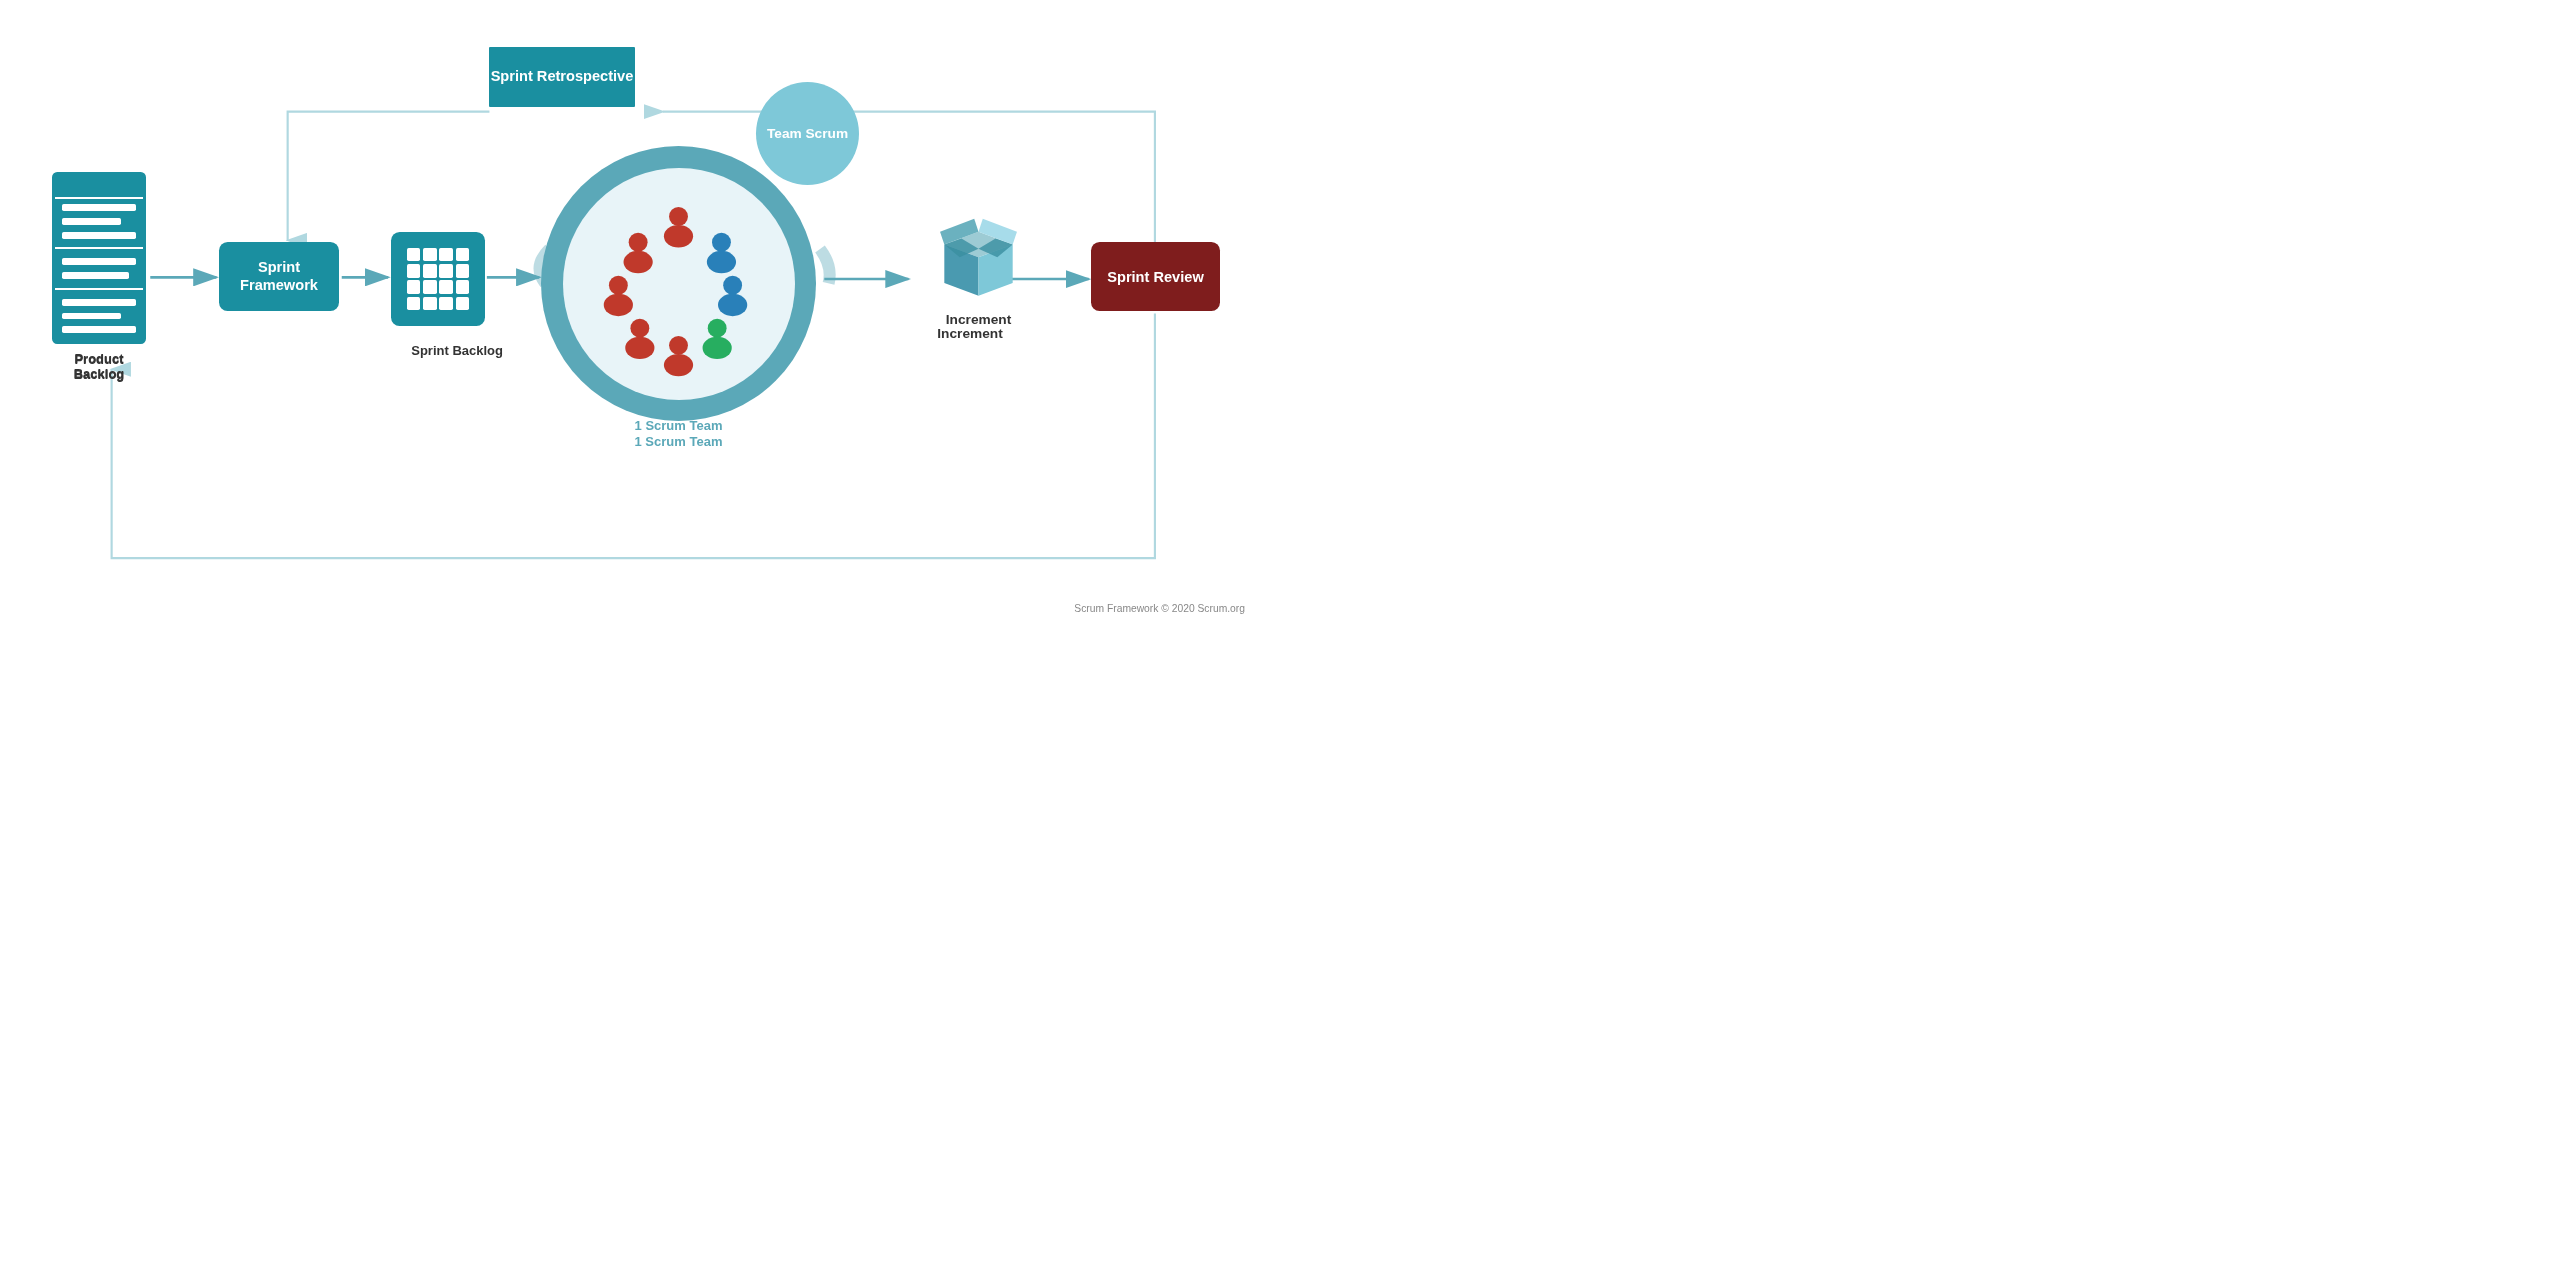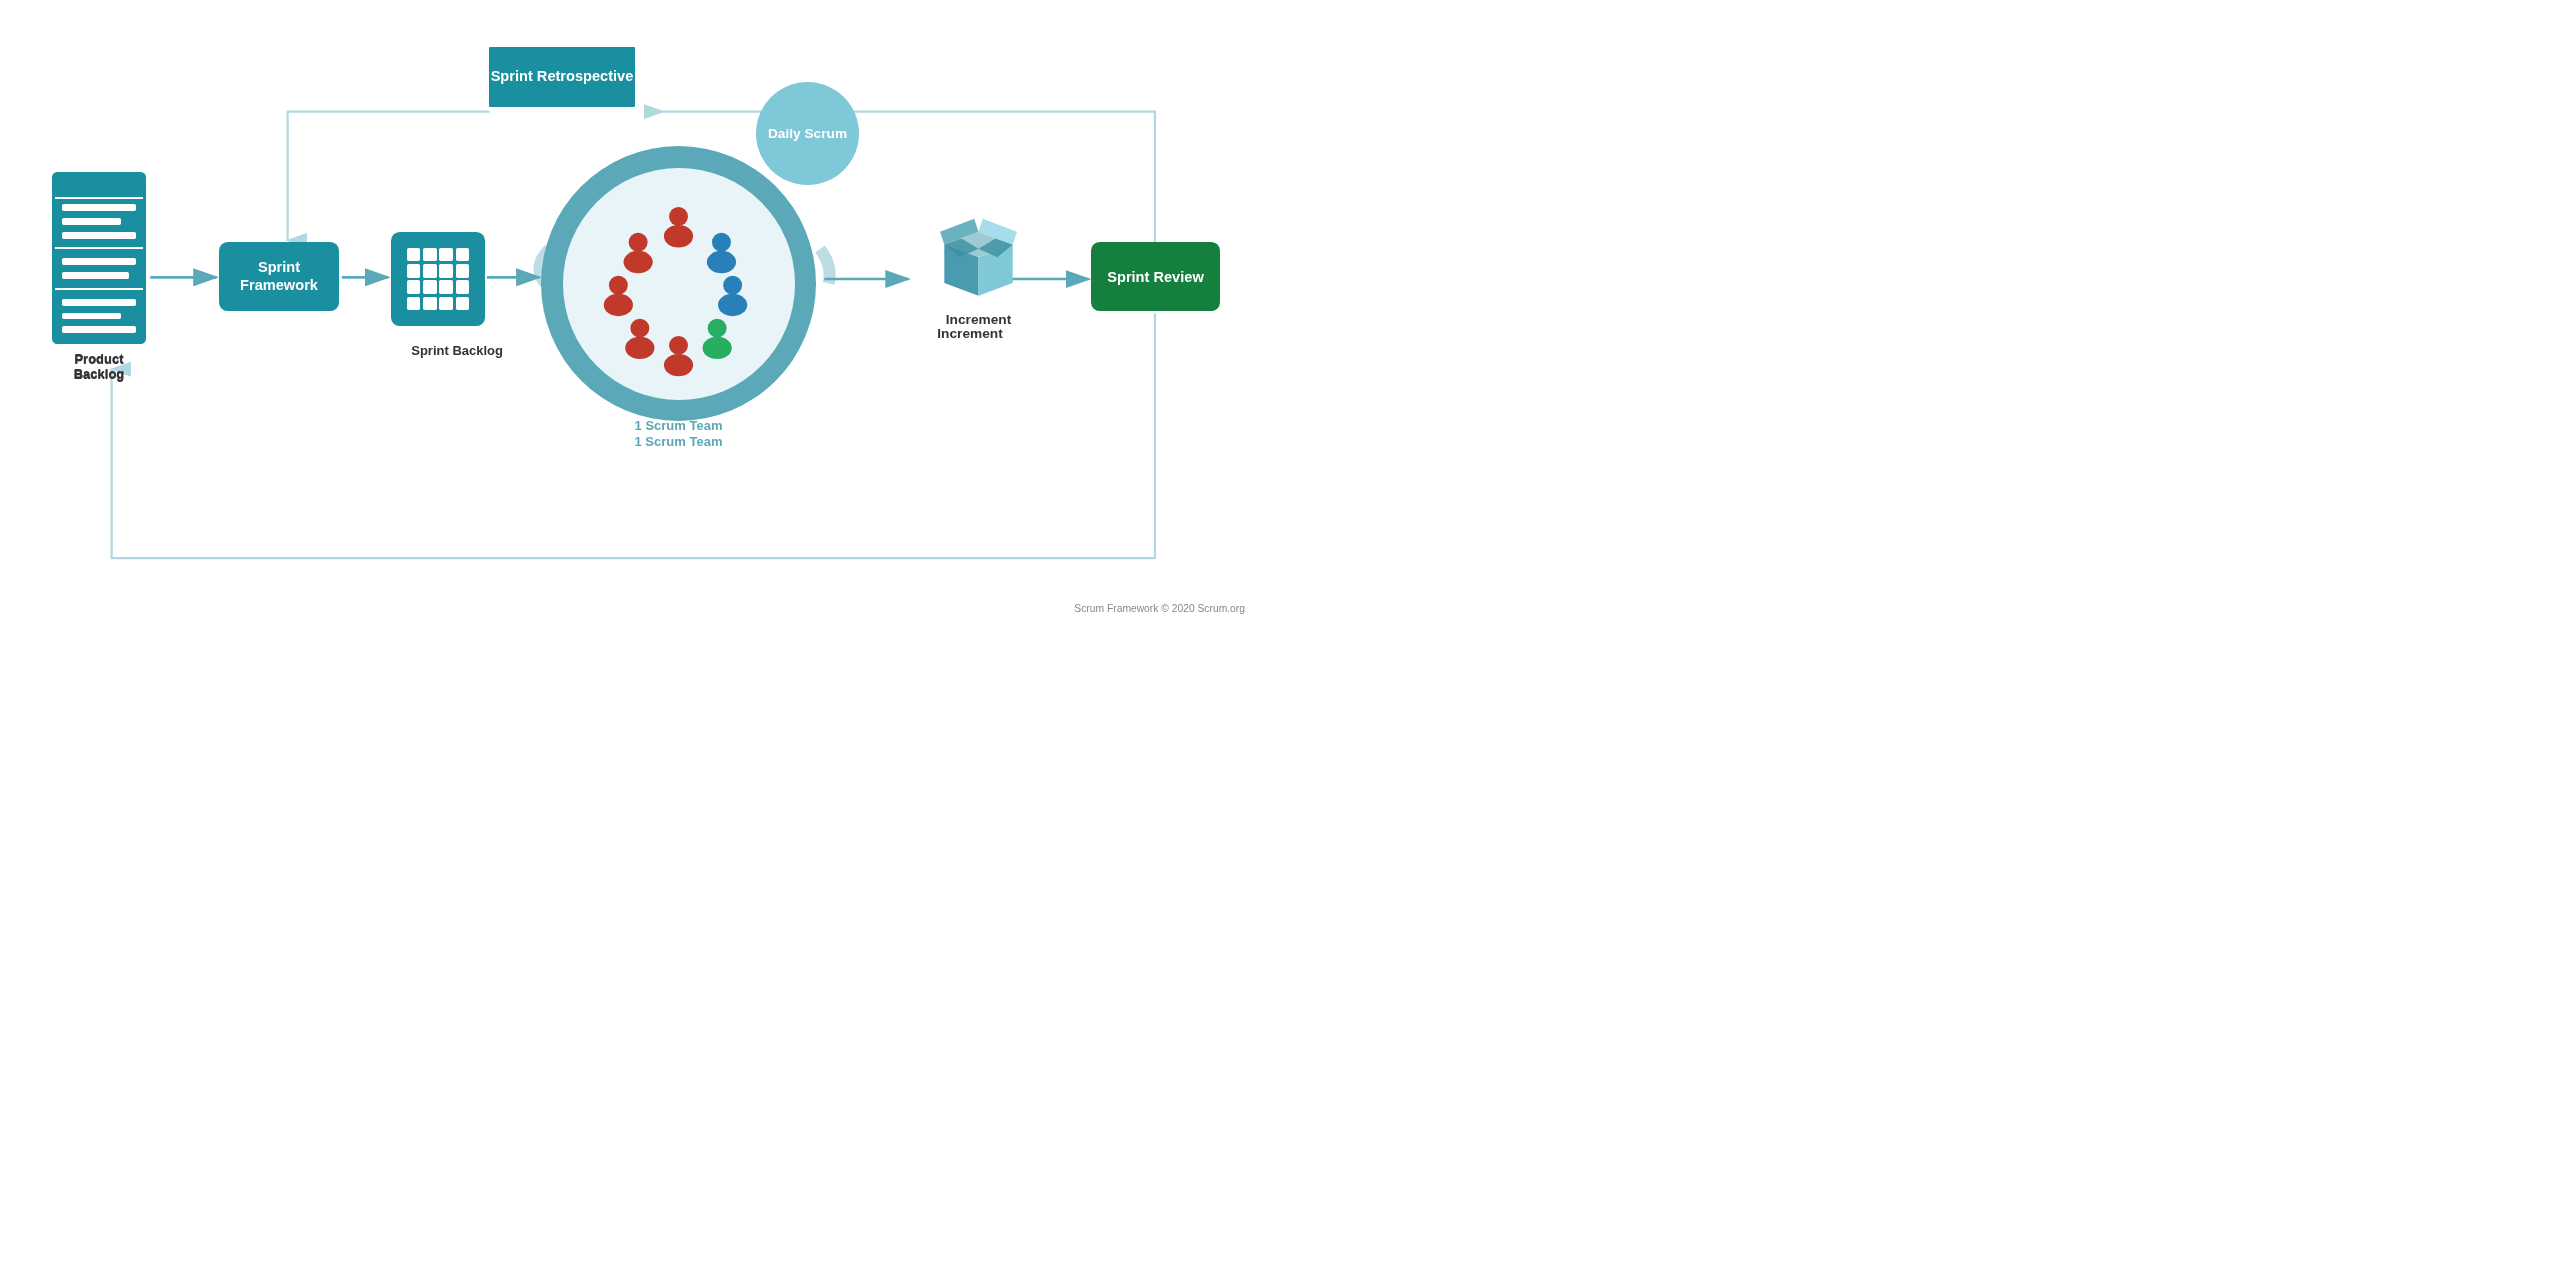--- a/index.html
+++ b/index.html
@@ -210,21 +210,21 @@
 
     
     .sprint-review {
       position: absolute;
       left: 1091px;
       top: 242px;
       width: 129px;
       height: 77px;
     }
     .sprint-review-box {
-      background: #15803d;
+      background: #7f1d1d;
       border-radius: 8.6px;
       width: 129px;
       height: 69px;
       display: flex;
       align-items: center;
       justify-content: center;
     }
     .sprint-review-label {
       color: #fff;
       font-weight: bold;
@@ -429,21 +429,21 @@
             <ellipse cx="15" cy="35" rx="17" ry="13" fill="#c0392b"></ellipse>
           </g>
         </svg>
         <div class="scrum-team-label">1 Scrum Team</div>
       </div>
     </div>
   </div>
 
   <div class="daily-scrum">
     <div class="daily-circle">
-      <span class="daily-scrum-label">Daily Scrum</span>
+      <span class="daily-scrum-label">Team Scrum</span>
     </div>
   </div>
 
   <div class="increment">
     <svg class="box-icon" viewBox="0 0 120 110">
 
       <polygon points="20,45 60,30 100,45 60,60" fill="#5ba8b8" opacity="0.6"></polygon>
 
       <polygon points="20,45 20,90 60,105 60,60" fill="#4a9ab0"></polygon>
 

